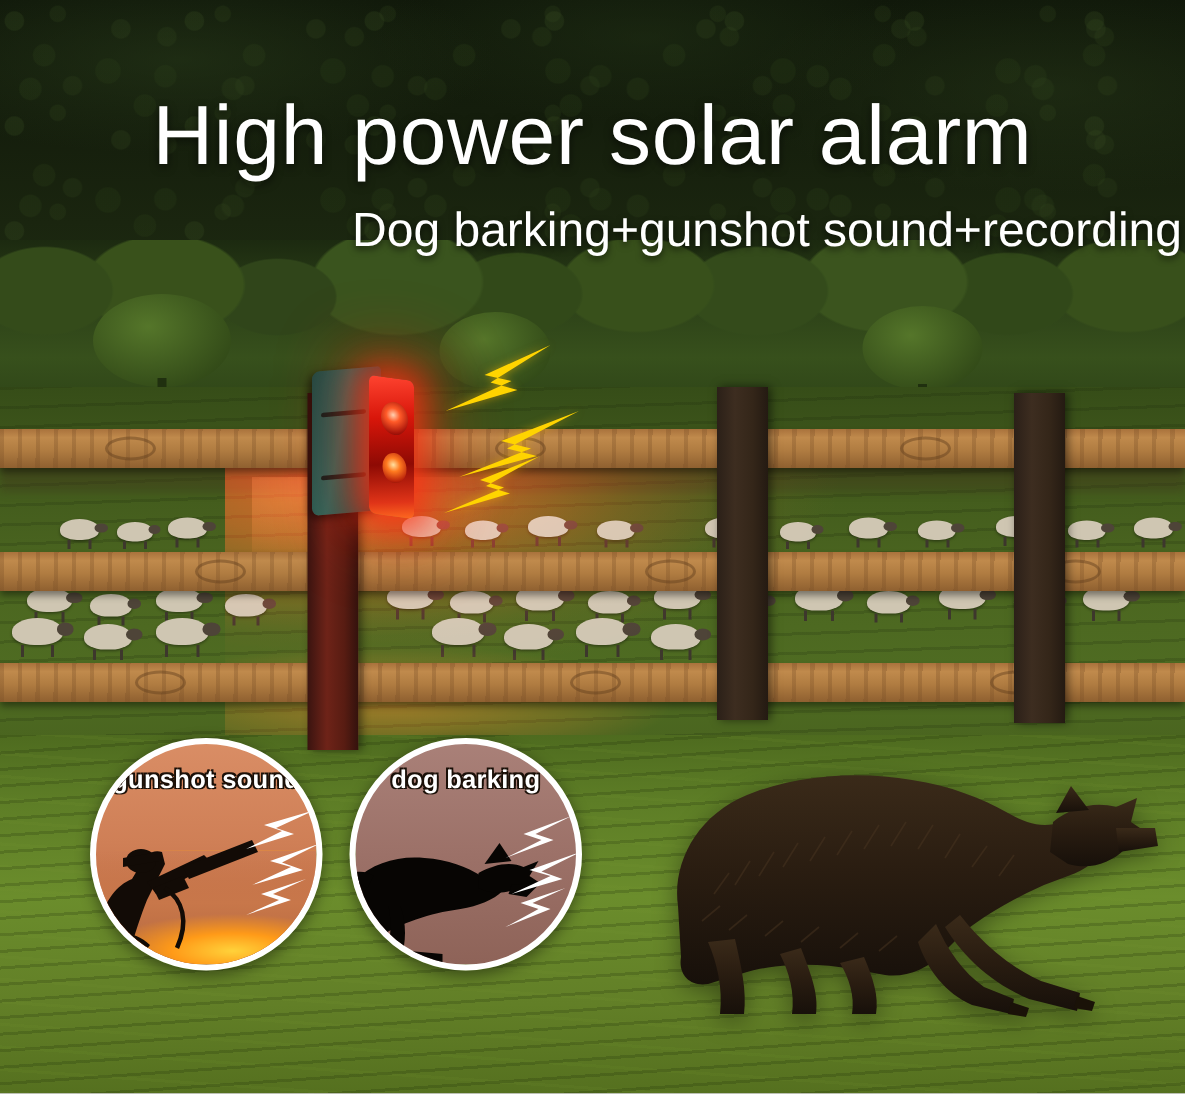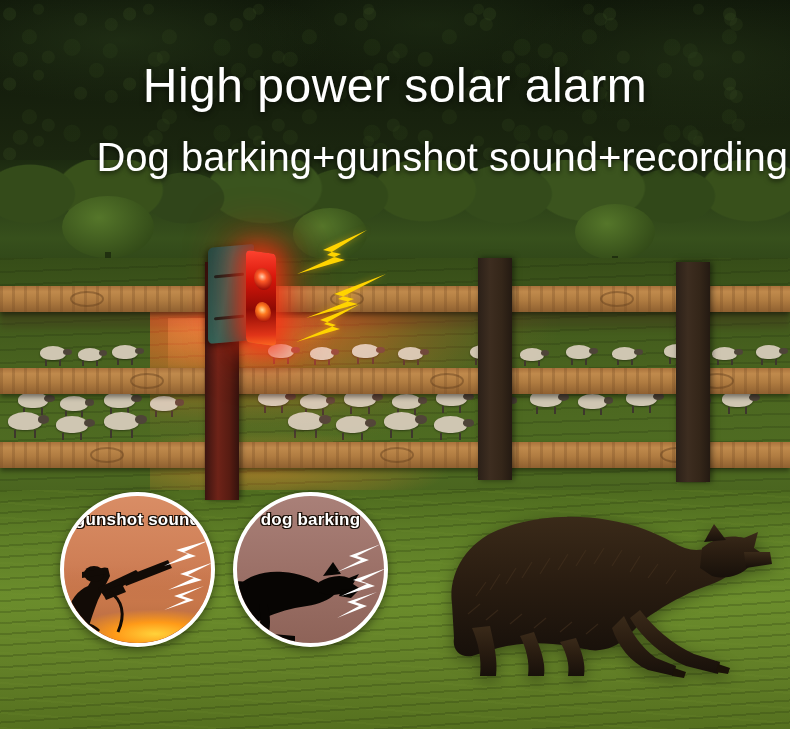--- a/index.html
+++ b/index.html
@@ -208,28 +208,28 @@
   }
 
   
   .bolt { position:absolute; }
   .bolt svg { display:block; filter:drop-shadow(0 0 3px rgba(255,190,0,.55)); }
 
   
   .title {
     position:absolute; left:0; top:62px; width:790px;
     text-align:center;
-    font-size:48px; font-weight:400; color:#ffffff;
+    font-size:56px; font-weight:400; color:#ffffff;
     letter-spacing:.5px; line-height:1;
     text-shadow:0 2px 6px rgba(0,0,0,.6);
     white-space:nowrap;
   }
   .subtitle {
     position:absolute; right:2px; top:137px;
-    font-size:40px; font-weight:400; color:#ffffff;
+    font-size:32px; font-weight:400; color:#ffffff;
     letter-spacing:0; line-height:1;
     text-shadow:0 2px 5px rgba(0,0,0,.65);
     white-space:nowrap;
   }
 
   
   .badge {
     position:absolute; width:155px; height:155px;
     border-radius:50%;
     border:4px solid #ffffff;

